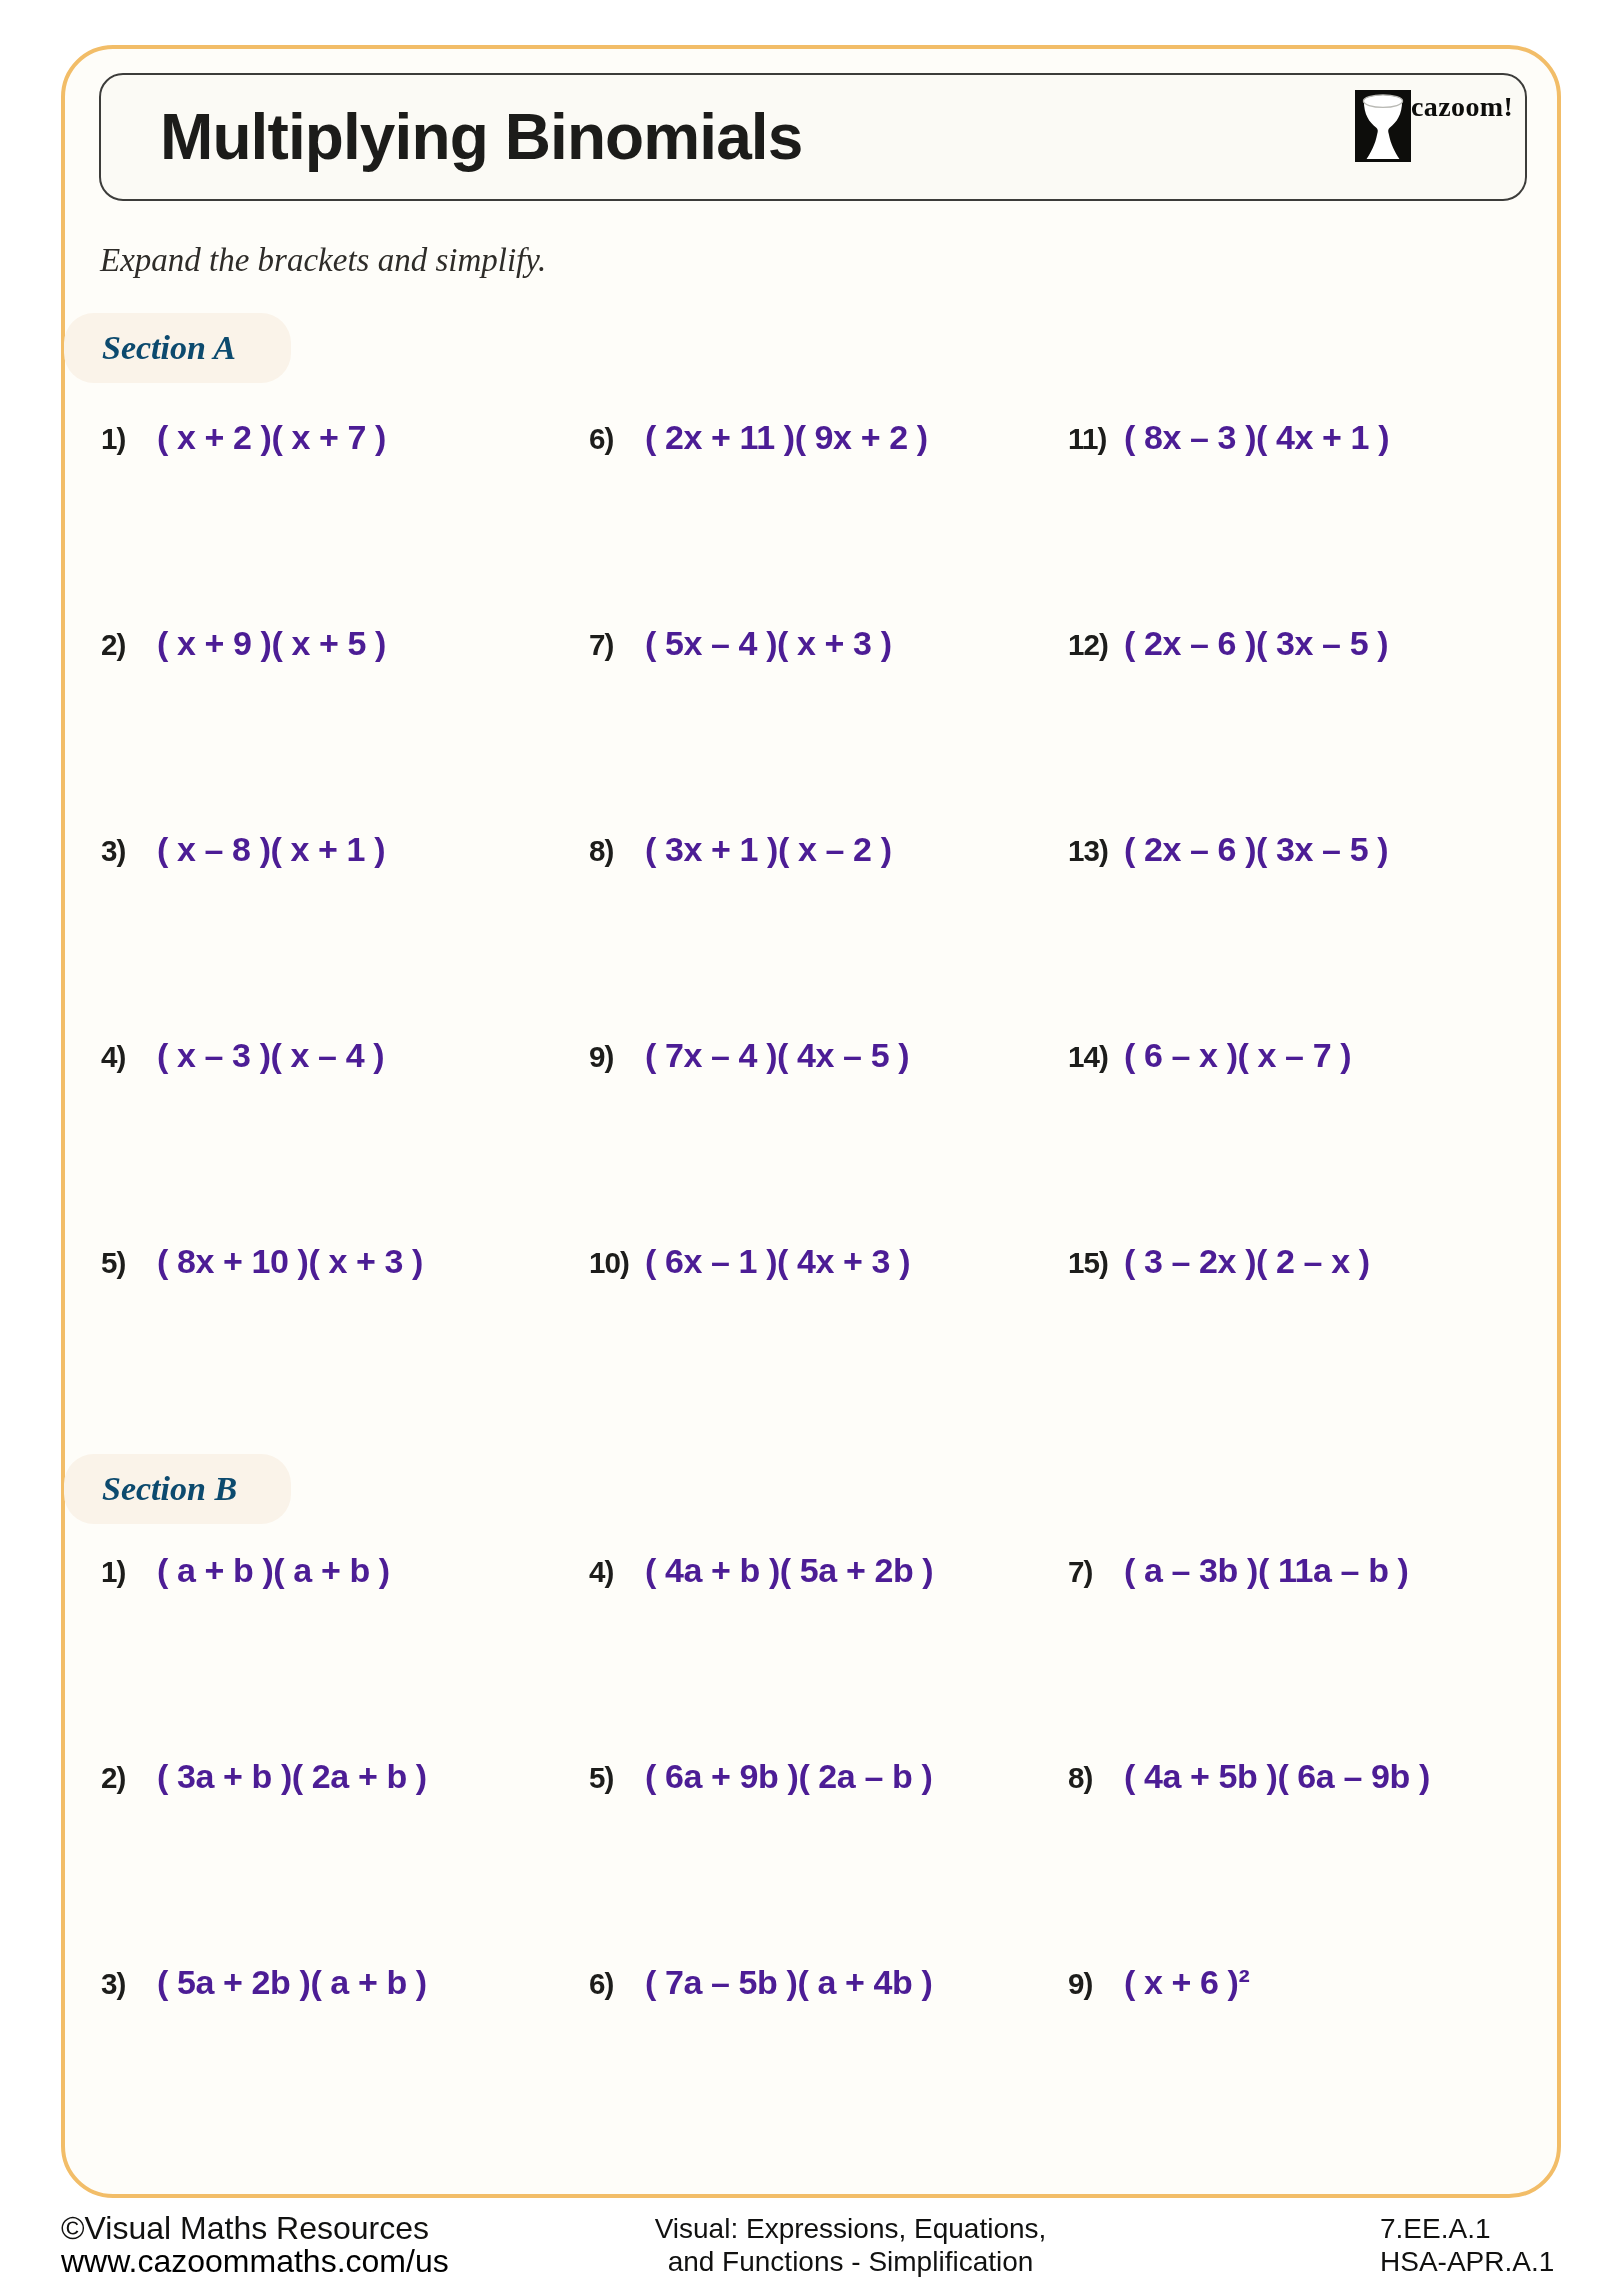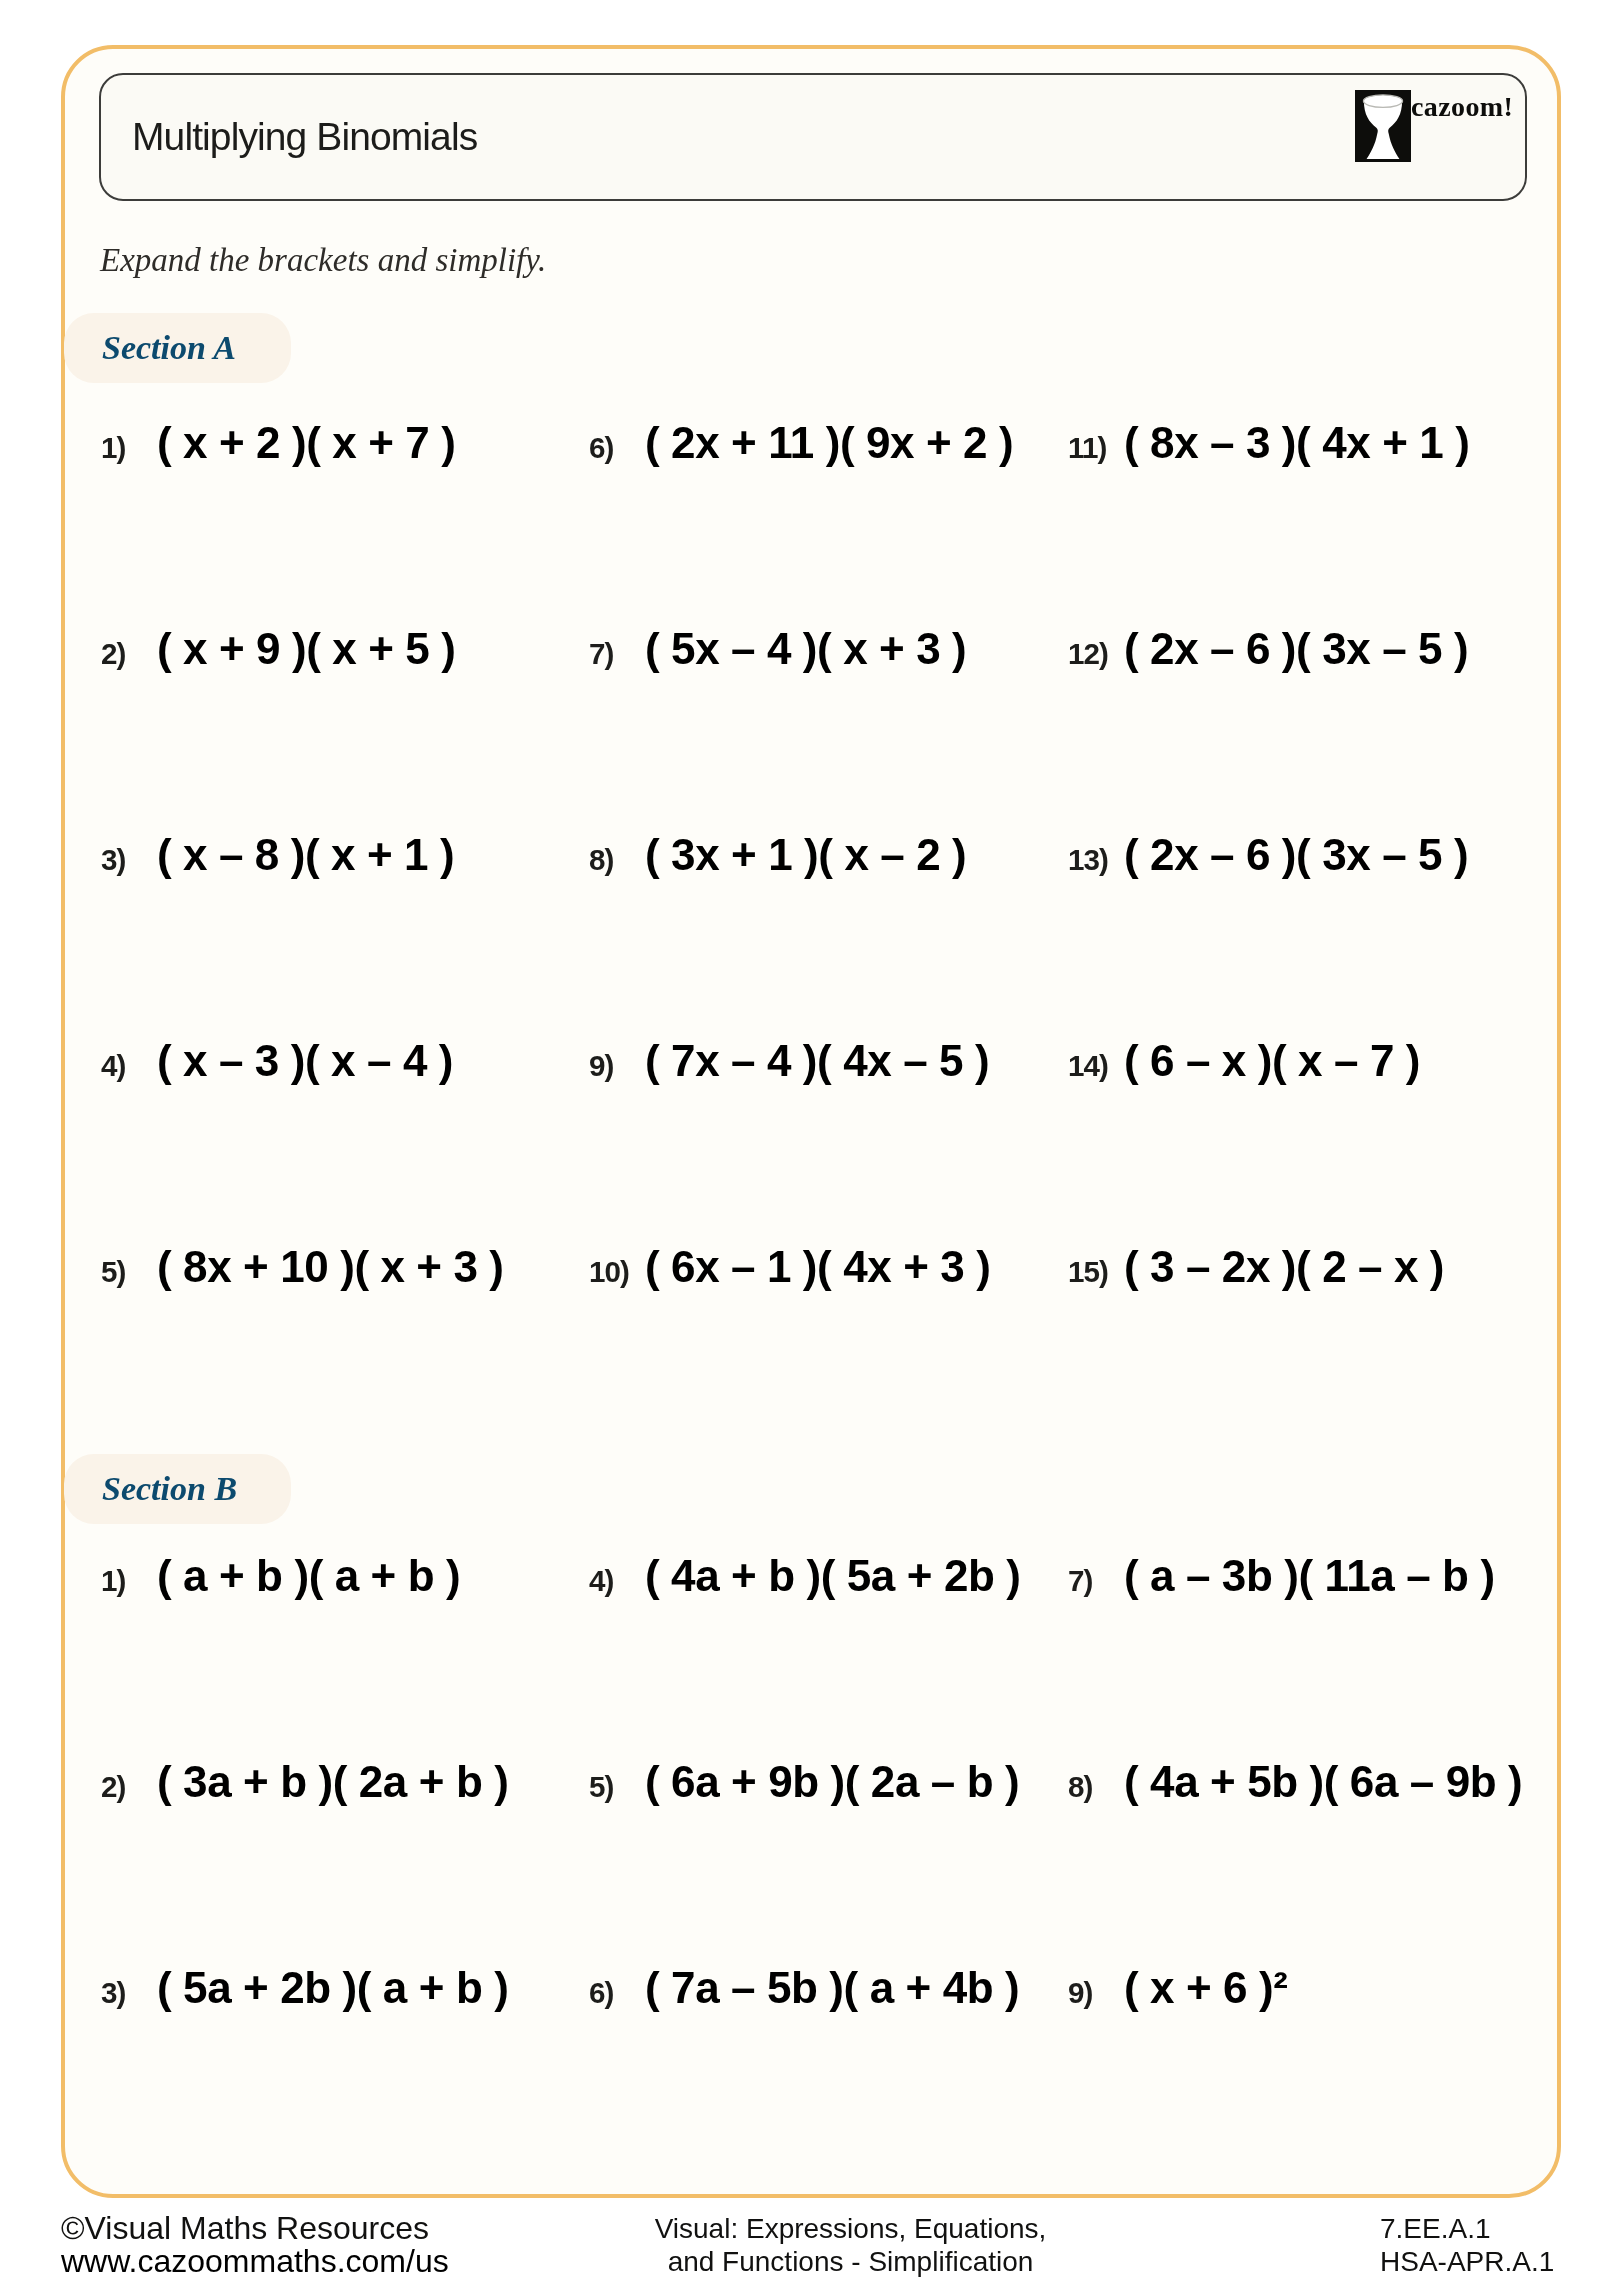--- a/index.html
+++ b/index.html
@@ -27,23 +27,23 @@
     position: absolute;
     left: 99px; top: 73px;
     width: 1428px; height: 128px;
     border: 2.7px solid #3c3c3a;
     border-radius: 24px;
     background: #fbfaf5;
     display: flex;
     align-items: center;
   }
   .title-text {
-    padding-left: 31px;
-    font-size: 39px;
-    font-weight: 400;
+    padding-left: 59px;
+    font-size: 64px;
+    font-weight: 700;
     letter-spacing: -0.9px;
     color: #1c1c1a;
   }
   .logo {
     position: absolute;
     right: 36px; top: 15px;
     width: 134px;
     display: flex;
     flex-direction: row;
     align-items: flex-start;
@@ -106,24 +106,24 @@
   }
   .pnum {
     flex: 0 0 56px;
     font-size: 29.6px;
     font-weight: 700;
     letter-spacing: -0.9px;
     color: #1d1d1b;
     white-space: nowrap;
   }
   .pexpr {
-    font-size: 44px;
+    font-size: 34px;
     font-weight: 700;
     letter-spacing: -0.4px;
-    color: #000000;
+    color: #4c1d95;
     white-space: nowrap;
   }
   
   .footer-left {
     position: absolute;
     left: 61px; top: 2212px;
     font-size: 32px;
     line-height: 33px;
     color: #111110;
   }

